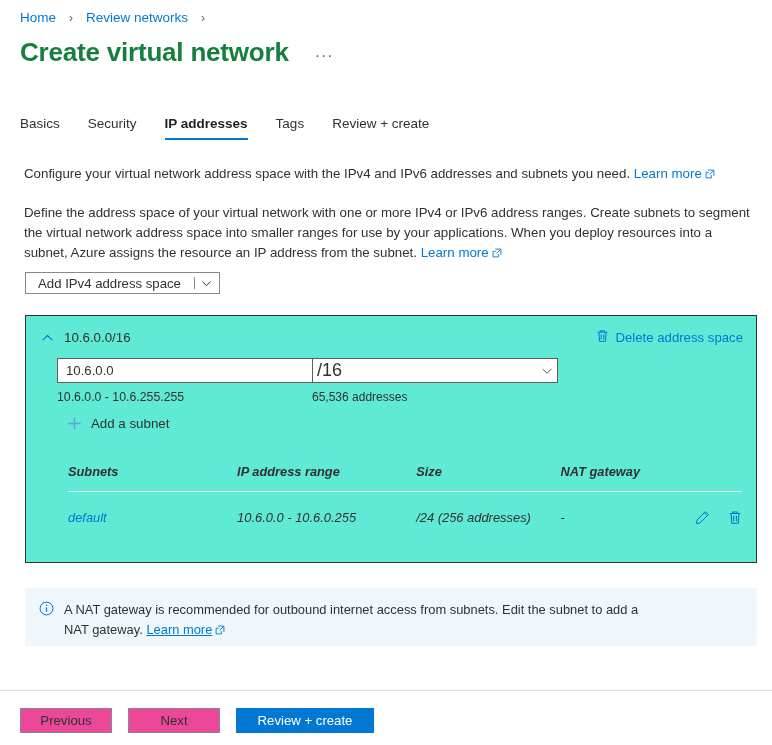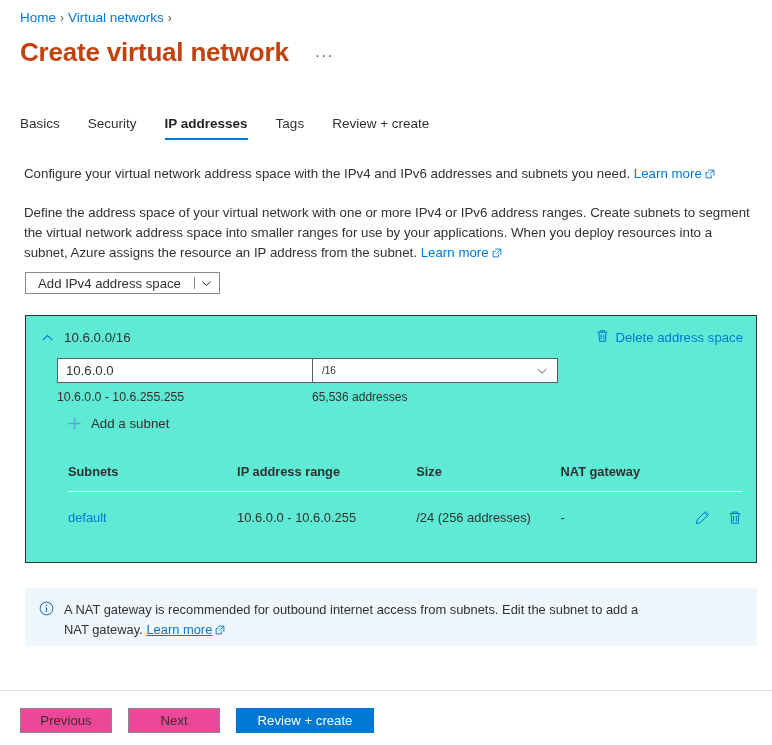--- a/index.html
+++ b/index.html
@@ -9,33 +9,33 @@
     background: #ffffff;
     font-family: "Liberation Sans", sans-serif;
     color: #323130;
     overflow: hidden;
   }
   .page { position: relative; width: 772px; height: 745px; background:#fff; }
 
   
   .breadcrumb {
     position: absolute; left: 20px; top: 9px;
-    display: flex; align-items: center; gap: 3px;
+    display: flex; align-items: center; gap: 12px;
     font-size: 13.5px; line-height: 18px;
   }
   .crumb-link { color: #0078d4; cursor: pointer; white-space: nowrap; }
   .crumb-sep { color: #605e5c; font-size: 12px; margin: 0 1px; }
 
   
   .title-row {
     position: absolute; left: 20px; top: 36px;
     display: flex; align-items: center; gap: 22px;
   }
   .page-title {
-    font-size: 26px; font-weight: bold; color: #c2410c;
+    font-size: 26px; font-weight: bold; color: #15803d;
     letter-spacing: -0.2px; line-height: 32px; white-space: nowrap;
   }
   .ellipsis-btn {
     color: #605e5c; font-size: 16px; letter-spacing: 1px;
     cursor: pointer; padding: 2px 4px; line-height: 10px;
     position: relative; top: 4px;
   }
 
   
   .tabs {
@@ -111,22 +111,22 @@
     width: 277px; height: 25px;
     border: 1px solid #605e5c; background: #fff;
     font-family: "Liberation Sans", sans-serif;
     font-size: 13.2px; color: #323130;
     padding: 0 8px; outline: none;
   }
   .prefix-select {
     position: absolute; left: 286px; top: 42px;
     width: 246px; height: 25px;
     border: 1px solid #605e5c; background: #fff;
-    display: flex; align-items: center; padding: 0 9px;
-    font-size: 10px; color: #323130; cursor: pointer;
+    display: flex; align-items: center; padding: 0 4px;
+    font-size: 18px; color: #323130; cursor: pointer;
   }
   .prefix-select .chev { margin-left: auto; color: #605e5c; line-height: 0; }
   .hint-left {
     position: absolute; left: 31px; top: 74px;
     font-size: 12.3px; color: #323130;
   }
   .hint-right {
     position: absolute; left: 286px; top: 74px;
     font-size: 12px; color: #323130;
   }
@@ -136,20 +136,21 @@
     display: flex; align-items: flex-start; gap: 9px;
     cursor: pointer; font-size: 13.3px; color: #323130;
   }
   .plus-icon { color: #5a9fe0; line-height: 0; }
 
   
   .tbl {
     position: absolute; left: 42px; top: 148px;
     width: 674px;
     border-collapse: collapse;
+    font-style: italic;
   }
   .tbl th {
     text-align: left; font-size: 12.8px; font-weight: bold;
     color: #323130; padding: 0 0 12px 0;
     border-bottom: 1px solid #edebe9;
   }
   .tbl td {
     font-size: 12.9px; color: #323130;
     padding: 18px 0 0 0; vertical-align: middle;
   }
@@ -194,21 +195,21 @@
   .btn-primary { border: 1px solid #0078d4; background: #0078d4; color: #fff; min-width: 138px; }
 </style>
 </head>
 <body>
 
 <div class="page">
 
   <div class="breadcrumb">
     <span class="crumb-link">Home</span>
     <span class="crumb-sep">›</span>
-    <span class="crumb-link">Virtual networks</span>
+    <span class="crumb-link">Review networks</span>
     <span class="crumb-sep">›</span>
   </div>
 
   <div class="title-row">
     <div class="page-title">Create virtual network</div>
     <div class="ellipsis-btn">···</div>
   </div>
 
   <div class="tabs">
     <div class="tab"><span>Basics</span></div>

